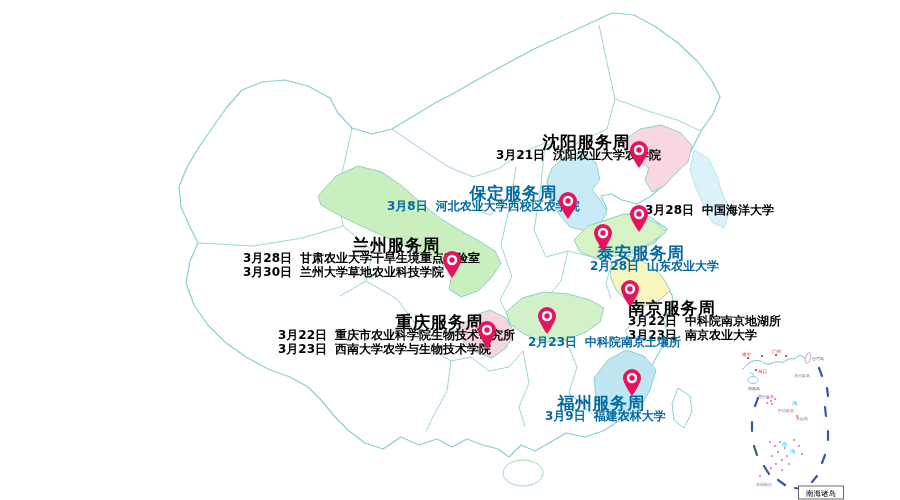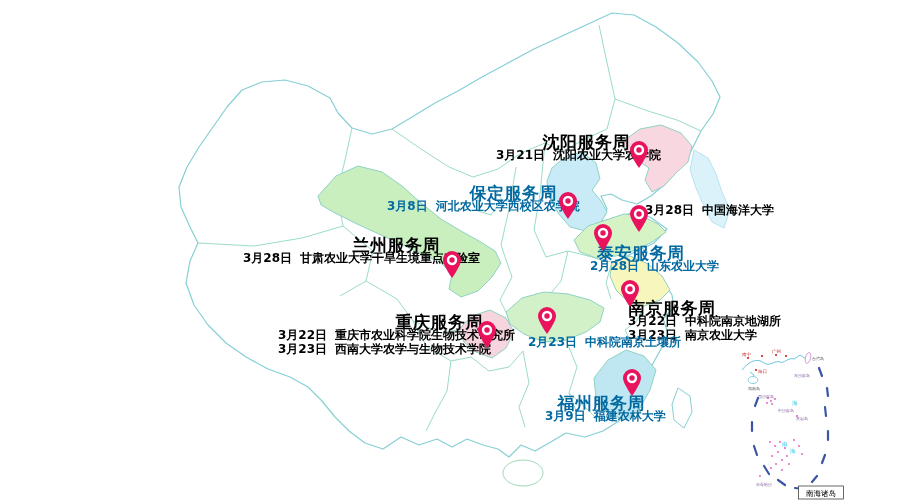--- a/index.html
+++ b/index.html
@@ -154,20 +154,24 @@
     <span>山东农业大学</span>
   </div>
 </div>
 
 <div class="loc active align-r" style="left:243px;top:238px;width:197px">
   <div class="t">兰州服务周</div>
   <div class="row">
     <span>3月28日</span>
     <span>甘肃农业大学干旱生境重点实验室</span>
   </div>
+  <div class="row">
+    <span>3月30日</span>
+    <span>兰州大学草地农业科技学院</span>
+  </div>
 </div>
 
 <div class="loc active" style="left:628px;top:301px">
   <div class="t">南京服务周</div>
   <div class="row">
     <span>3月22日</span>
     <span>中科院南京地湖所</span>
   </div>
   <div class="row">
     <span>3月23日</span>

